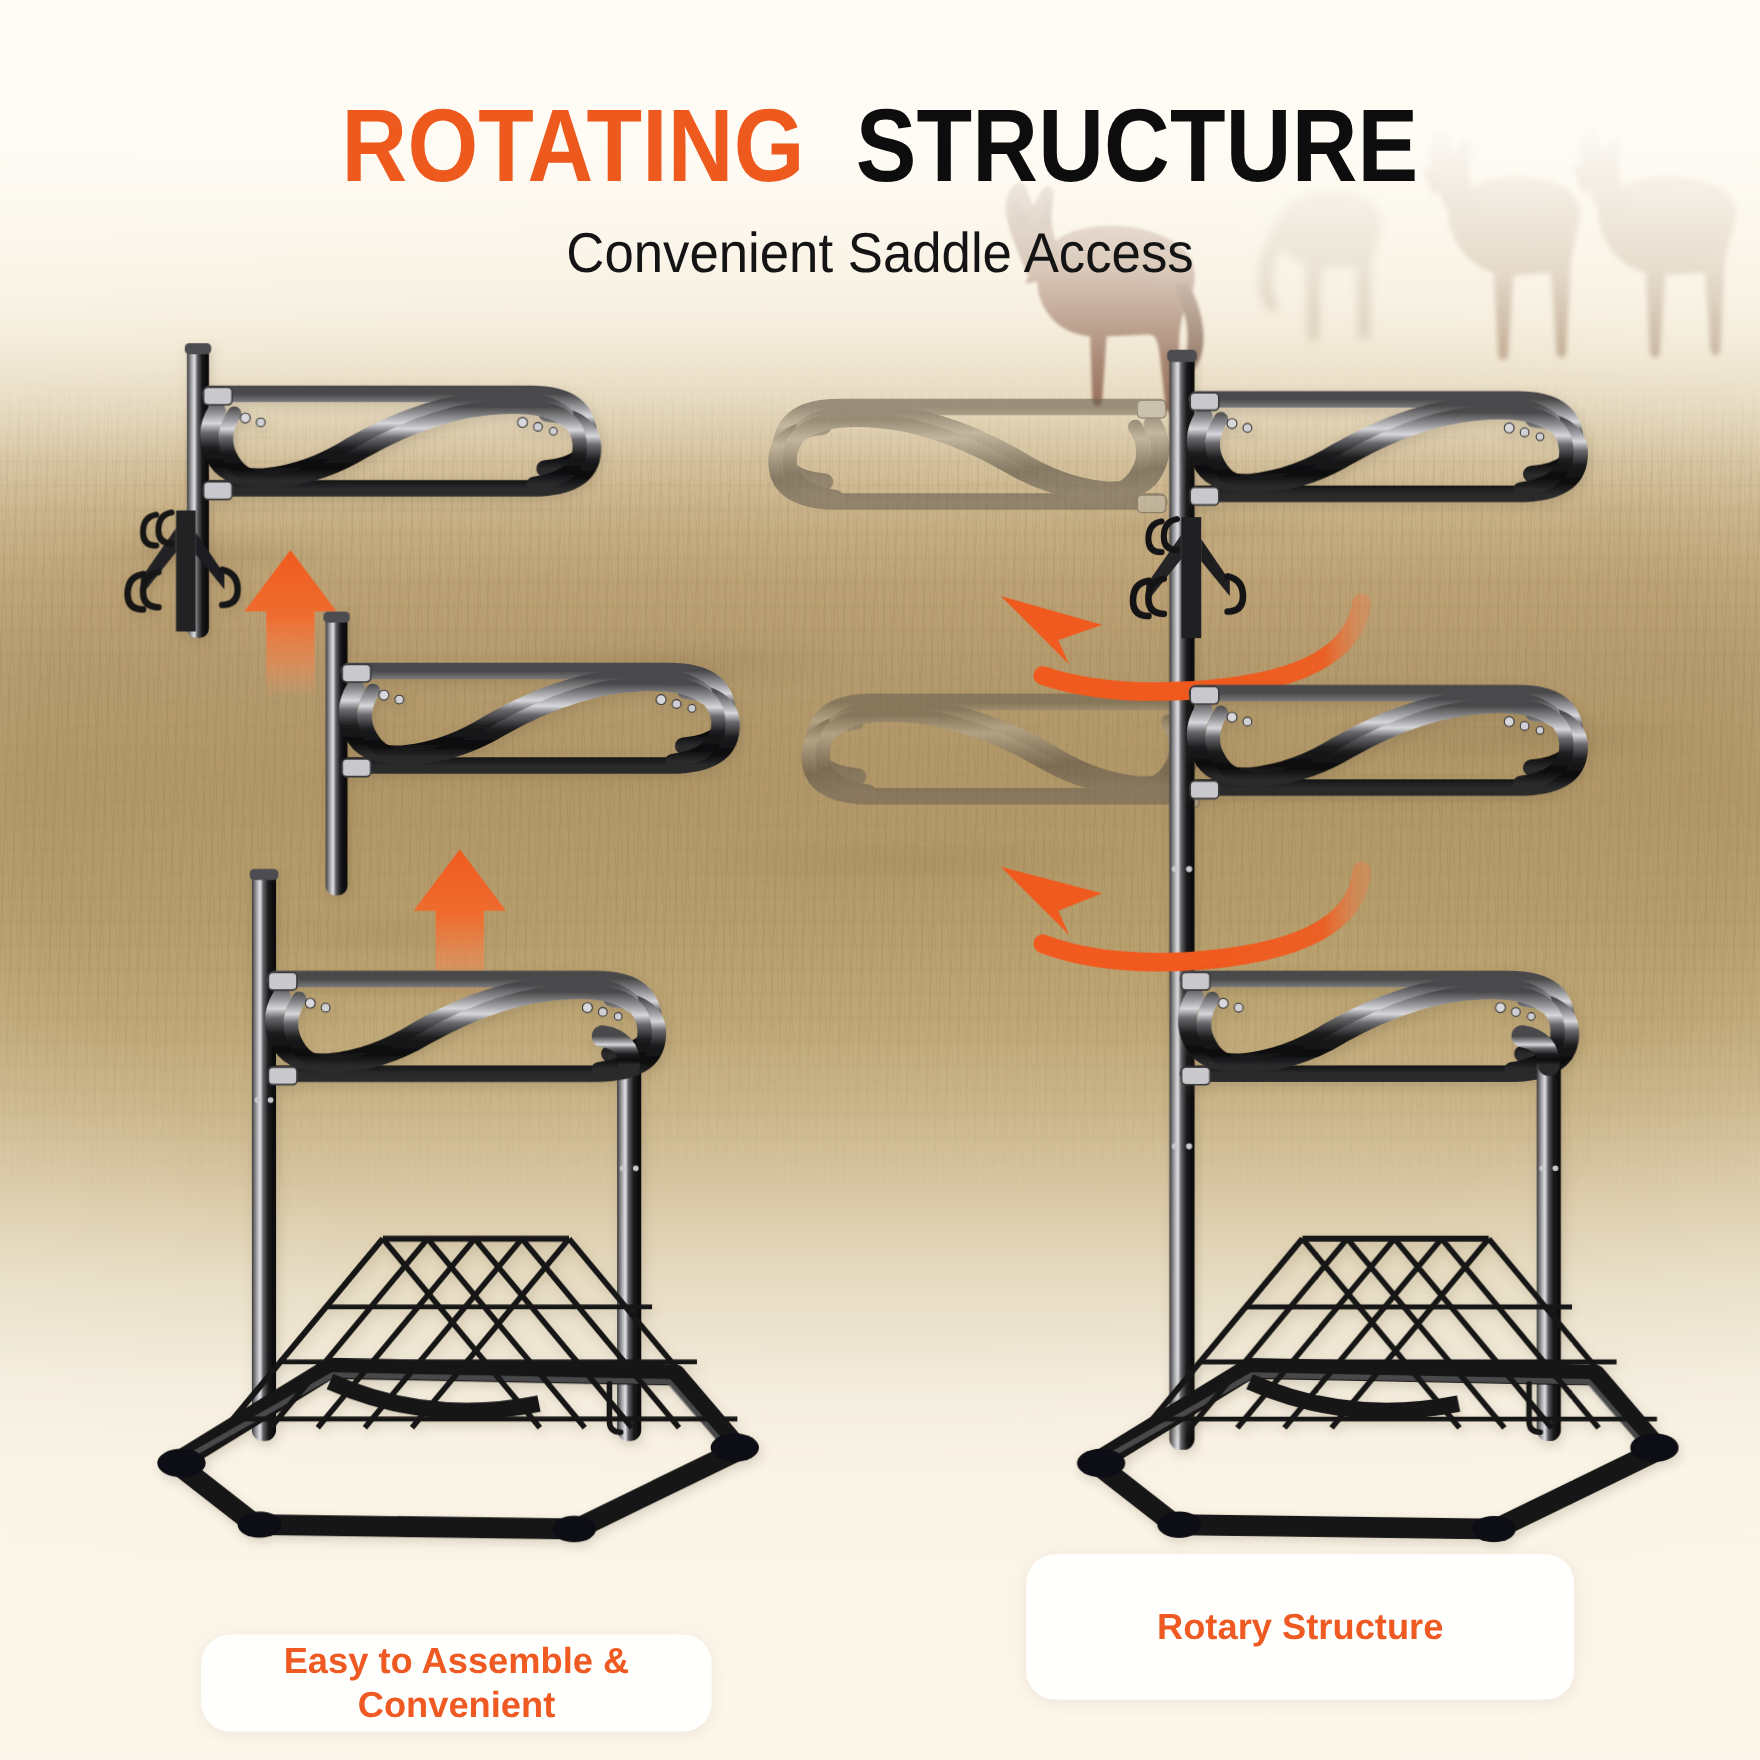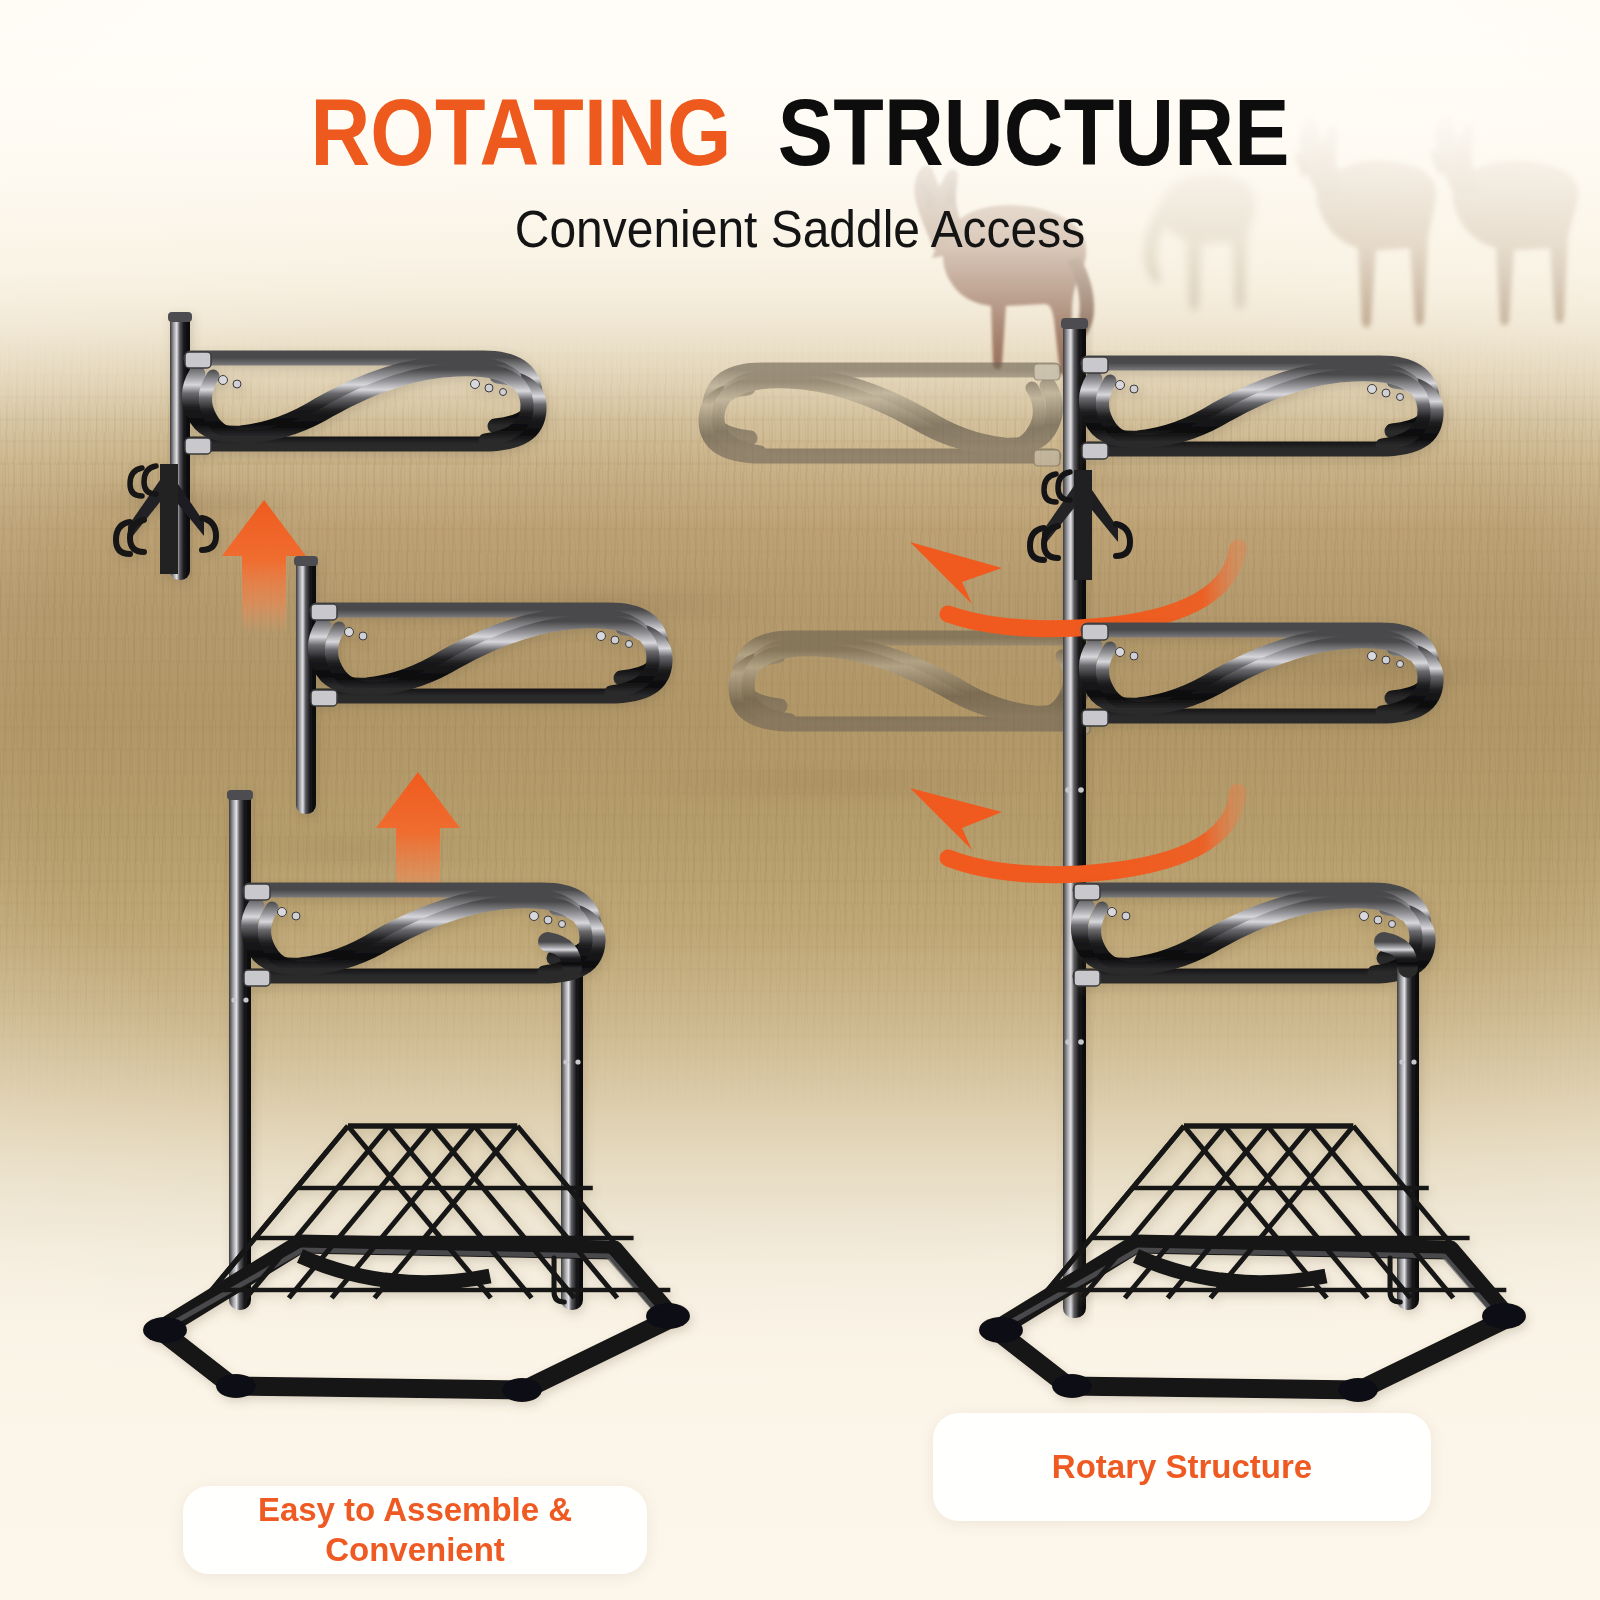--- a/index.html
+++ b/index.html
@@ -59,21 +59,21 @@
   .subtitle{position:absolute;left:0;right:0;top:204px;text-align:center;
     font-size:51px;line-height:1;font-weight:400;color:#141414;
     transform:scaleX(.94);transform-origin:50% 50%;white-space:nowrap;}
 
   
   .pill{position:absolute;background:rgba(255,255,255,.93);border-radius:26px;
     box-shadow:0 3px 14px rgba(120,100,70,.10);
     display:flex;align-items:center;justify-content:center;text-align:center;
     color:#ef5a22;font-weight:700;line-height:1.2;}
   #pill-left{left:183px;top:1470px;width:436px;height:88px;font-size:33px;padding:0 14px;margin-top:16px;}
-  #pill-right{left:933px;top:1413px;width:470px;height:108px;font-size:33px;padding:0 14px;}
+  #pill-right{left:933px;top:1413px;width:470px;height:132px;font-size:33px;padding:0 14px;}
 
   .rack-svg{position:absolute;left:0;top:0;width:1600px;height:1600px;pointer-events:none;}
 </style>
 </head>
 <body>
 
 <div id="stage">
 
   <div class="bg-base"></div>
   <div class="grass-tex"></div>

